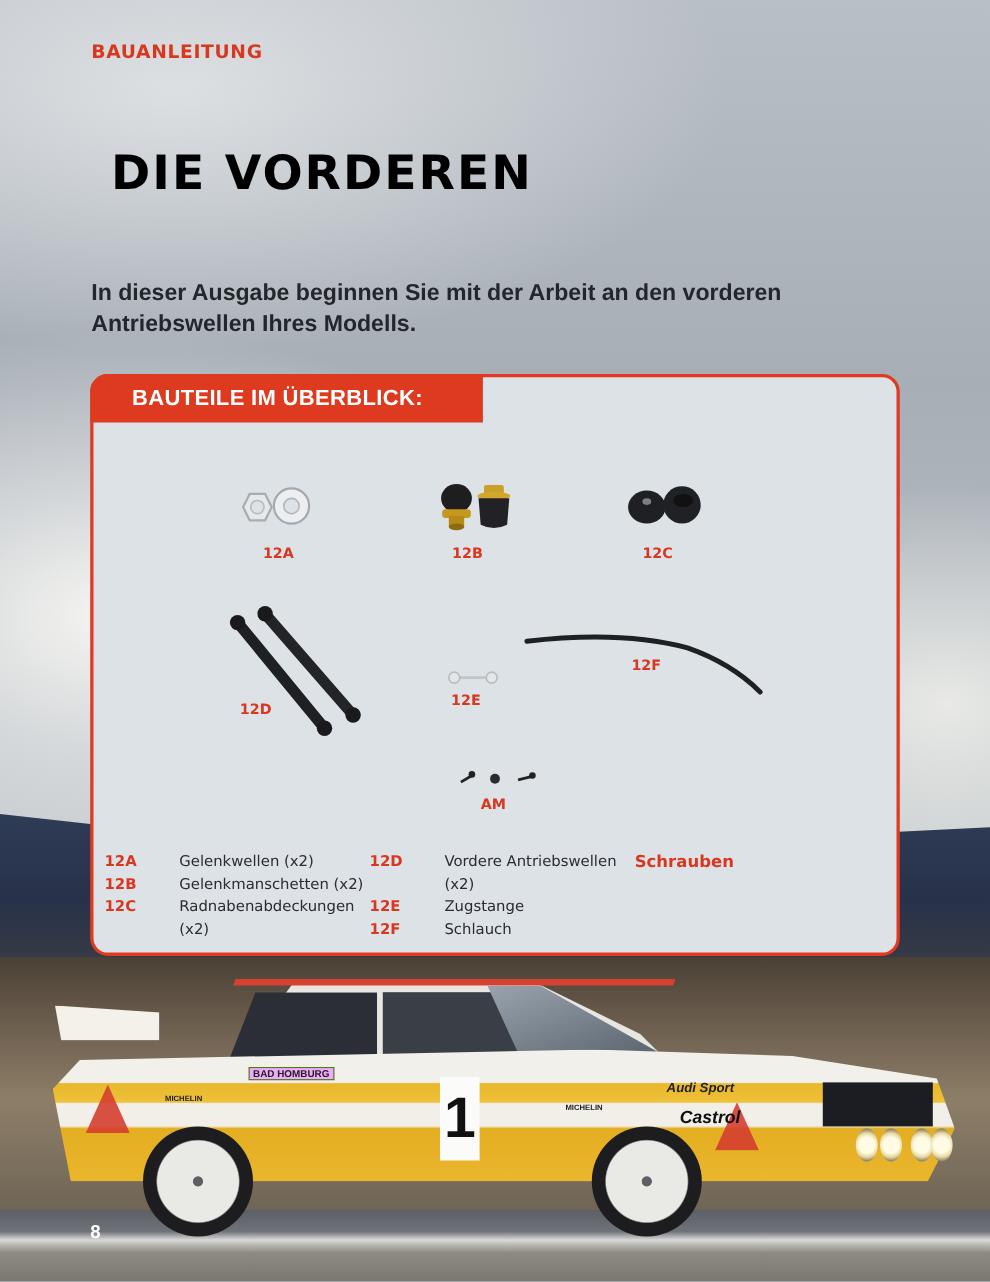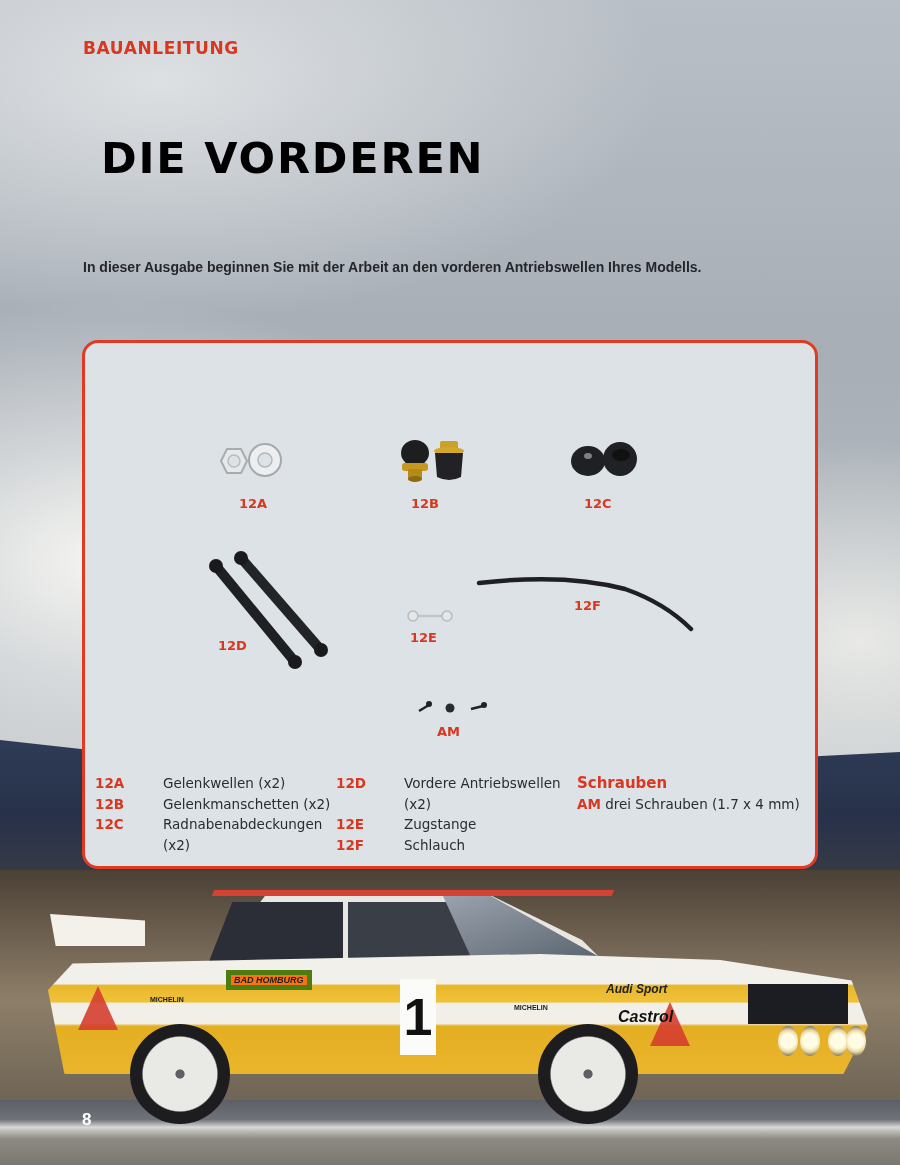--- a/index.html
+++ b/index.html
@@ -70,21 +70,21 @@
   .car .num-plate {
     position: absolute; left: 362px; top: 95px; width: 36px; height: 76px;
     background: #fbfbfa; color: #111; font-weight: bold; font-size: 52px;
     display: flex; align-items: center; justify-content: center;
     font-family: "Liberation Sans", sans-serif;
   }
   .car .sponsor {
     position: absolute; font-family: "Liberation Sans", sans-serif;
     font-size: 9px; font-weight: bold; color: #222;
   }
-  .car .sponsor.bad { left: 188px; top: 86px; background: #f97316; border: 5px solid #4d7c0f; padding: 0 3px; font-size: 9px; font-style: italic; }
+  .car .sponsor.bad { left: 188px; top: 86px; background: #f0abfc; border: 1px solid #4d7c0f; padding: 0 3px; font-size: 9px; }
   .car .sponsor.audi { left: 568px; top: 98px; font-style: italic; font-size: 12px; }
   .car .sponsor.castrol { left: 580px; top: 124px; font-style: italic; font-size: 16px; color: #111; }
   .car .sponsor.michelin1 { left: 112px; top: 112px; font-size: 7px; }
   .car .sponsor.michelin2 { left: 476px; top: 120px; font-size: 7px; }
   .car .wheel {
     position: absolute; width: 100px; height: 100px; border-radius: 50%;
     background: radial-gradient(circle, #5e6066 0 6%, #e9e9e6 7% 52%, #1d1d20 54% 100%);
   }
   .car .wheel.rear { left: 92px; top: 140px; }
   .car .wheel.front { left: 500px; top: 140px; }
@@ -107,21 +107,21 @@
     font-size: 17px; letter-spacing: 0.6px; color: #d9371f;
   }
   .page-title {
     position: absolute; left: 82px; top: 133px; width: 720px;
     font-family: "DejaVu Sans", sans-serif; font-weight: bold;
     font-size: 43px; line-height: 50px; letter-spacing: 1.8px; color: #000000; margin-left: 19px;
   }
   .intro {
     position: absolute; left: 83px; top: 253px; width: 720px;
     font-family: "Liberation Sans", sans-serif; font-weight: bold;
-    font-size: 14px; line-height: 28px; color: #23262b;
+    font-size: 21px; line-height: 28px; color: #23262b;
   }
 
   
   .parts-box {
     position: absolute; left: 82px; top: 340px; width: 736px; height: 529px;
     background: #dde2e6;
     border: 3px solid #e03b22;
     border-radius: 16px;
   }
   .parts-header {
@@ -191,20 +191,23 @@
 
 <div class="section-label">BAUANLEITUNG</div>
 
 <h1 class="page-title">
   <span>DIE VORDEREN</span><br>
 </h1>
 
 <p class="intro">In dieser Ausgabe beginnen Sie mit der Arbeit an den vorderen Antriebswellen Ihres Modells.</p>
 
 <div class="parts-box">
+  <div class="parts-header">
+    <span>BAUTEILE IM ÜBERBLICK:</span>
+  </div>
 
   <svg class="part-img" style="left:128px; top:98px;" width="75" height="40">
     <polygon points="8,20 14,8 28,8 34,20 28,32 14,32" fill="#e6e8ea" stroke="#a8acb0" stroke-width="2"></polygon>
     <circle cx="21" cy="20" r="6" fill="#dde2e6" stroke="#b8bcc0" stroke-width="1.5"></circle>
     <circle cx="52" cy="19" r="16" fill="#eceef0" stroke="#a5a9ad" stroke-width="2"></circle>
     <circle cx="52" cy="19" r="7" fill="#dde2e6" stroke="#b4b8bc" stroke-width="1.5"></circle>
   </svg>
   <div class="part-tag" style="left:154px; top:153px;">12A</div>
 
   <svg class="part-img" style="left:304px; top:94px;" width="80" height="46">
@@ -290,20 +293,16 @@
       <span class="legend-desc">Zugstange</span>
     </div>
     <div class="legend-row">
       <span class="legend-code">12F</span>
       <span class="legend-desc">Schlauch</span>
     </div>
   </div>
 
   <div class="legend-col" style="left:492px;">
     <div class="legend-head">Schrauben</div>
-    <div class="legend-line">
-      <b>AM</b>
-      <span>drei Schrauben (1.7 x 4 mm)</span>
-    </div>
   </div>
 </div>
 
 <div class="page-number">8</div>
 
 </body></html>

